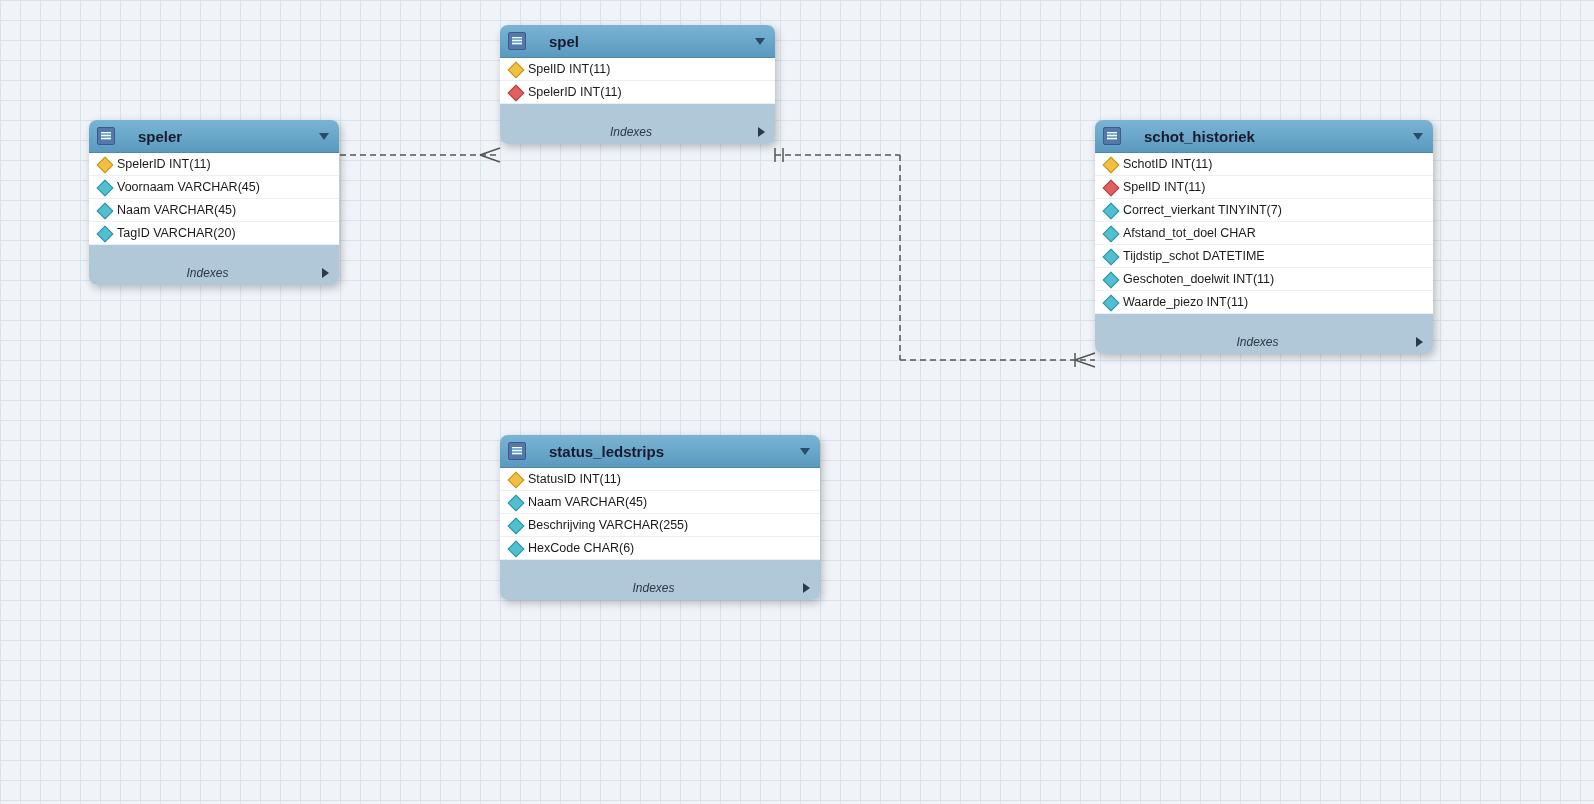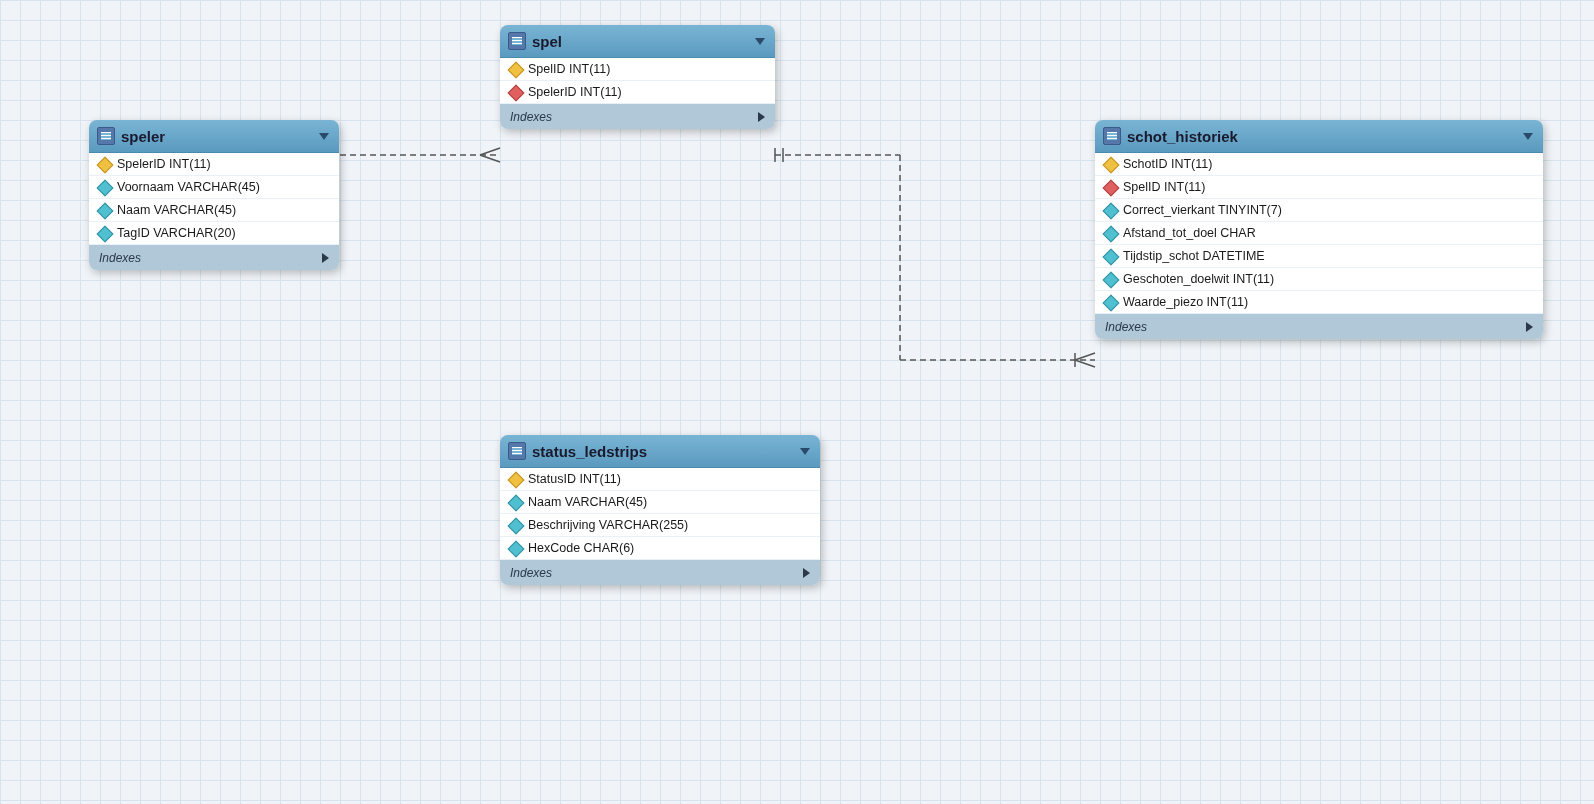--- a/index.html
+++ b/index.html
@@ -39,21 +39,21 @@
       overflow: hidden;
       box-shadow: 2px 3px 8px rgba(0,0,0,0.25);
       min-width: 220px;
     }
 
     .table-header {
       background: linear-gradient(180deg, #7ab4d4 0%, #5a9abf 100%);
       padding: 7px 10px 7px 8px;
       display: flex;
       align-items: center;
-      gap: 6px;
+      gap: 23px;
       border-bottom: 1px solid #4a8aaf;
     }
 
     .table-header-icon {
       width: 18px;
       height: 18px;
       background: #5577aa;
       border: 1px solid #3a5a8a;
       border-radius: 2px;
       display: flex;
@@ -157,23 +157,24 @@
       width: 10px; height: 10px;
       background: #50c0d0;
       transform: rotate(45deg);
       border: 1px solid #3090a0;
     }
 
     .indexes-row {
       background: #b0c8d8;
       display: flex;
       align-items: center;
-      padding: 6px 10px 5px 10px;
+      padding: 21px 10px 5px 10px;
       gap: 6px;
       cursor: pointer;
+      text-align: center;
     }
 
     .indexes-label {
       font-size: 12px;
       color: #2a3a4a;
       font-style: italic;
       flex: 1;
     }
 
     .indexes-arrow {
@@ -188,21 +189,21 @@
     .connectors {
       position: absolute;
       inset: 0;
       z-index: 0;
       pointer-events: none;
     }
 
     
     #table-speler { left: 45px; top: 120px; width: 250px; margin-left: 44px; }
     #table-spel { left: 500px; top: 25px; width: 275px; }
-    #table-schot { left: 1095px; top: 120px; width: 448px; }
+    #table-schot { left: 1095px; top: 120px; width: 338px; }
     #table-status { left: 500px; top: 435px; width: 320px; }
   </style>
 </head>
 <body>
 
 <div class="canvas">
 
   <svg class="connectors" width="1594" height="804">
 
     <line x1="295" y1="200" x2="330" y2="200" stroke="#555" stroke-width="1.5" stroke-dasharray="6,4"></line>

